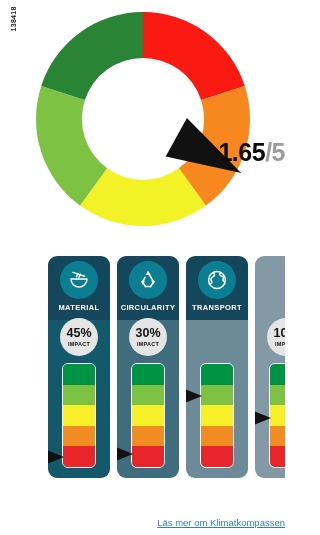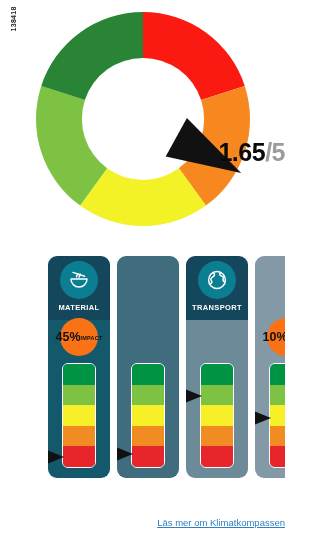--- a/index.html
+++ b/index.html
@@ -65,22 +65,22 @@
   .icon-circle svg{display:block;}
   .card-title{
     margin-top:4px;
     font-size:7.5px;font-weight:bold;color:#ffffff;
     letter-spacing:.35px;white-space:nowrap;
   }
   .pct-badge{
     position:absolute;top:62px;left:50%;
     transform:translateX(-50%);
     width:38px;height:38px;border-radius:50%;
-    background:#f97316;
-    display:flex;flex-direction:row;
+    background:#e5e5e5;
+    display:flex;flex-direction:column;
     align-items:center;justify-content:center;
     z-index:4;
     text-align:center;
   }
   .pct-value{font-size:12.5px;font-weight:bold;color:#111;line-height:1;}
   .pct-label{font-size:5.5px;font-weight:bold;color:#111;letter-spacing:.2px;margin-top:1px;}
   .scale-wrap{
     position:absolute;left:50%;transform:translateX(-50%);
     top:107px;width:34px;height:105px;z-index:2;
   }
@@ -160,21 +160,41 @@
         <div class="band" style="background:#7DC242"></div>
         <div class="band" style="background:#F7EF27"></div>
         <div class="band" style="background:#F08C22"></div>
         <div class="band" style="background:#E8252A"></div>
       </div>
       <div class="marker" style="top:87px;left:-15px"></div>
     </div>
   </div>
 
   <div class="card">
+    <div class="card-top">
+      <div class="icon-circle">
+        <svg width="24" height="24" viewBox="0 0 24 24" fill="none" stroke="#ffffff" stroke-width="1.5" stroke-linecap="round" stroke-linejoin="round">
+          <path d="M12 4.2 L14.9 9.3"></path>
+          <polygon points="12,3 9.6,7 14.4,7" fill="#ffffff" stroke="none"></polygon>
+          <path d="M17.6 13.6 L14.6 18.6"></path>
+          <polygon points="19.2,13.2 15.1,12.3 17.4,16.4" fill="#ffffff" stroke="none"></polygon>
+          <path d="M6.5 13.6 L9.5 18.6"></path>
+          <polygon points="4.9,13.2 6.7,16.9 9.1,12.6" fill="#ffffff" stroke="none"></polygon>
+          <path d="M14.9 9.3 L17.6 13.6"></path>
+          <path d="M6.5 13.6 L9.1 9.3"></path>
+          <path d="M9.5 18.6 L14.6 18.6"></path>
+        </svg>
+      </div>
+      <div class="card-title">CIRCULARITY</div>
+    </div>
     <div class="card-bottom" style="background:#3f6d7e"></div>
+    <div class="pct-badge">
+      <div class="pct-value">30%</div>
+      <div class="pct-label">IMPACT</div>
+    </div>
     <div class="scale-wrap">
       <div class="scale">
         <div class="band" style="background:#009344"></div>
         <div class="band" style="background:#7DC242"></div>
         <div class="band" style="background:#F7EF27"></div>
         <div class="band" style="background:#F08C22"></div>
         <div class="band" style="background:#E8252A"></div>
       </div>
       <div class="marker" style="top:84px;left:-15px"></div>
     </div>

